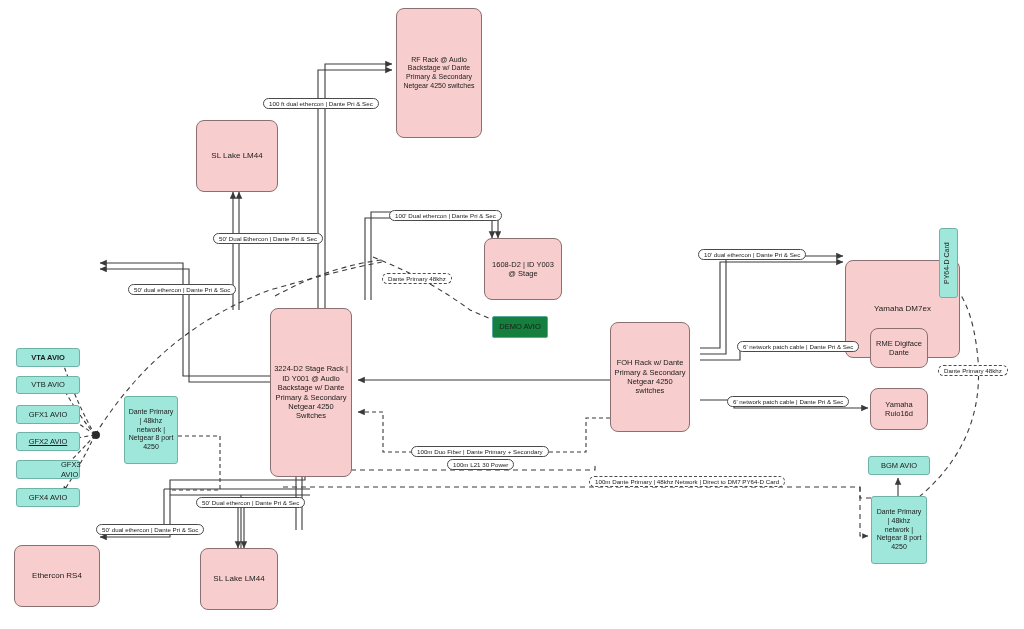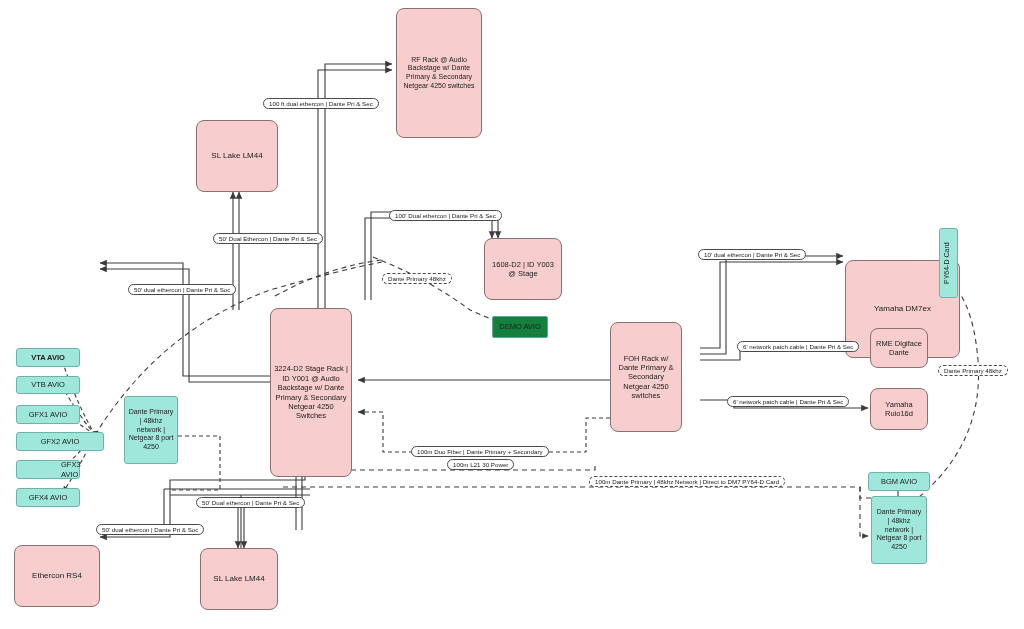--- a/index.html
+++ b/index.html
@@ -128,21 +128,21 @@
 
   <div class="node teal-sq f75" style="left:16px;top:348px;width:64px;height:19px;font-weight:bold;">
     <span>VTA AVIO</span>
   </div>
   <div class="node teal-sq f75" style="left:16px;top:376px;width:64px;height:18px;">
     <span>VTB AVIO</span>
   </div>
   <div class="node teal-sq f75" style="left:16px;top:405px;width:64px;height:19px;">
     <span>GFX1 AVIO</span>
   </div>
-  <div class="node teal-sq f75" style="left:16px;top:432px;width:88px;height:19px;">
+  <div class="node teal-sq f75" style="left:16px;top:432px;width:64px;height:19px;text-decoration:underline;">
     <span>GFX2 AVIO</span>
   </div>
   <div class="node teal-sq f75" style="left:16px;top:460px;width:64px;height:19px;padding-left:44px;">
     <span>GFX3 AVIO</span>
   </div>
   <div class="node teal-sq f75" style="left:16px;top:488px;width:64px;height:19px;">
     <span>GFX4 AVIO</span>
   </div>
 
   <div class="node teal-sq f7" style="left:124px;top:396px;width:54px;height:68px;">
@@ -150,41 +150,41 @@
   </div>
 
   <div class="node pink f8" style="left:14px;top:545px;width:86px;height:62px;">
     <span>Ethercon RS4</span>
   </div>
 
   <div class="node pink f8" style="left:200px;top:548px;width:78px;height:62px;">
     <span>SL Lake LM44</span>
   </div>
 
-  <div class="node pink f75" style="left:610px;top:322px;width:72px;height:110px;">
+  <div class="node pink f75" style="left:610px;top:322px;width:80px;height:110px;">
     <span>FOH Rack w/ Dante Primary &amp; Secondary Netgear 4250 switches</span>
   </div>
 
   <div class="node pink f8" style="left:845px;top:224px;width:115px;height:98px;margin-top:36px;">
     <span>Yamaha DM7ex</span>
   </div>
 
   <div class="node teal-sq f7 vertical" style="left:939px;top:228px;width:19px;height:70px;">
     <span>PY64-D Card</span>
   </div>
 
   <div class="node pink f75" style="left:870px;top:328px;width:58px;height:40px;">
     <span>RME Digiface Dante</span>
   </div>
 
   <div class="node pink f75" style="left:870px;top:388px;width:58px;height:42px;">
     <span>Yamaha Ruio16d</span>
   </div>
 
-  <div class="node teal-sq f75" style="left:868px;top:472px;width:62px;height:19px;align-items:center;">
+  <div class="node teal-sq f75" style="left:868px;top:456px;width:62px;height:19px;align-items:center;">
     <span>BGM AVIO</span>
   </div>
 
   <div class="node teal-sq f7" style="left:871px;top:496px;width:56px;height:68px;">
     <span>Dante Primary | 48khz network | Netgear 8 port 4250</span>
   </div>
 
   <div class="lbl" style="left:263px;top:98px;">100 ft dual ethercon | Dante Pri &amp; Sec</div>
 
   <div class="lbl" style="left:213px;top:233px;">50' Dual Ethercon | Dante Pri &amp; Sec</div>

